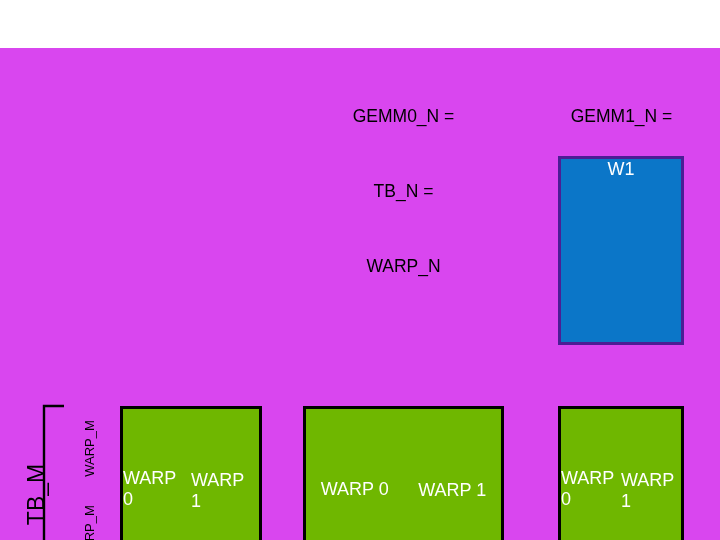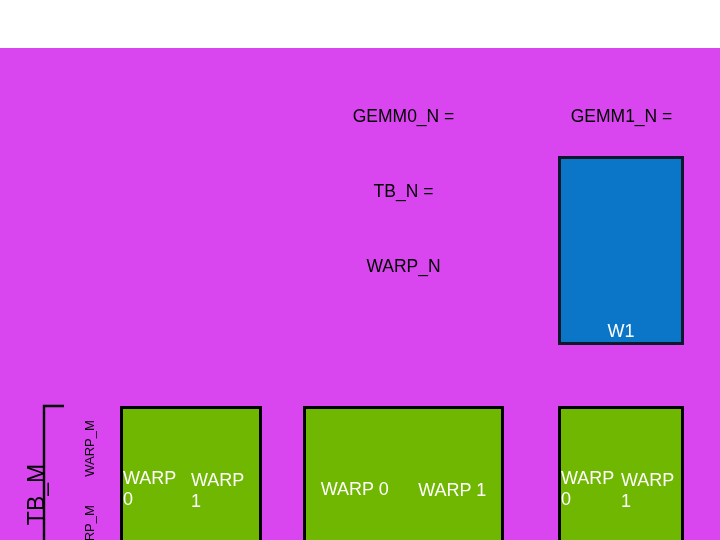--- a/index.html
+++ b/index.html
@@ -21,23 +21,23 @@
     text-align: center;
     font-size: 17.5px;
     line-height: 25px;
     color: #000000;
     white-space: pre;
     letter-spacing: 0px;
   }
   .box {
     position: absolute;
     box-sizing: border-box;
-    border: 3px solid #0f172a;
+    border: 3px solid #4c1d95;
     display: flex;
-    align-items: flex-end;
+    align-items: flex-start;
     justify-content: center;
     color: #ffffff;
     font-size: 18px;
   }
   .blue-box { }
   .green-stack {
     position: absolute;
     box-sizing: border-box;
     border: 3px solid #000000;
     display: flex;

